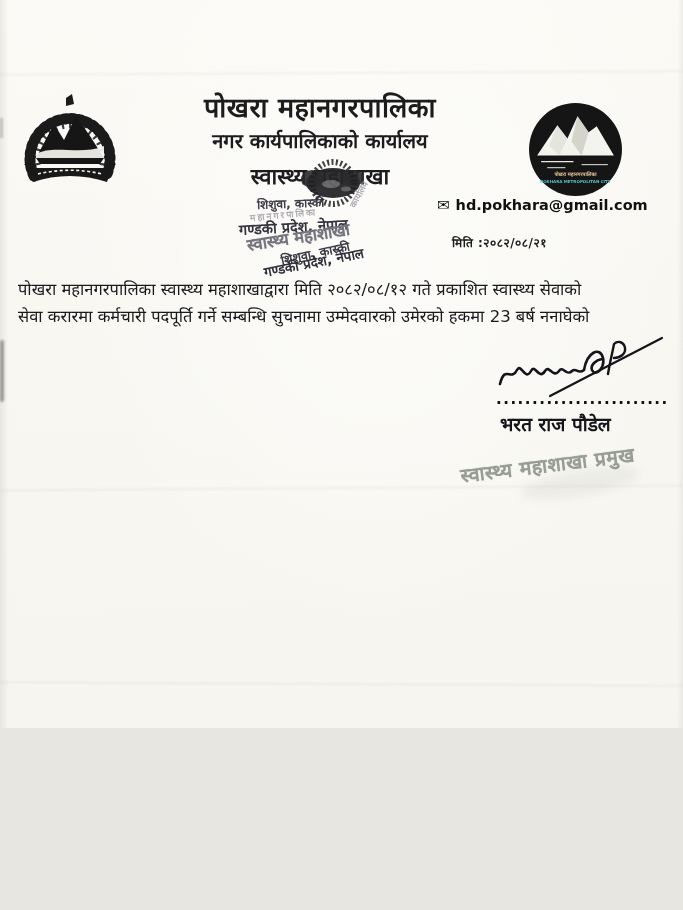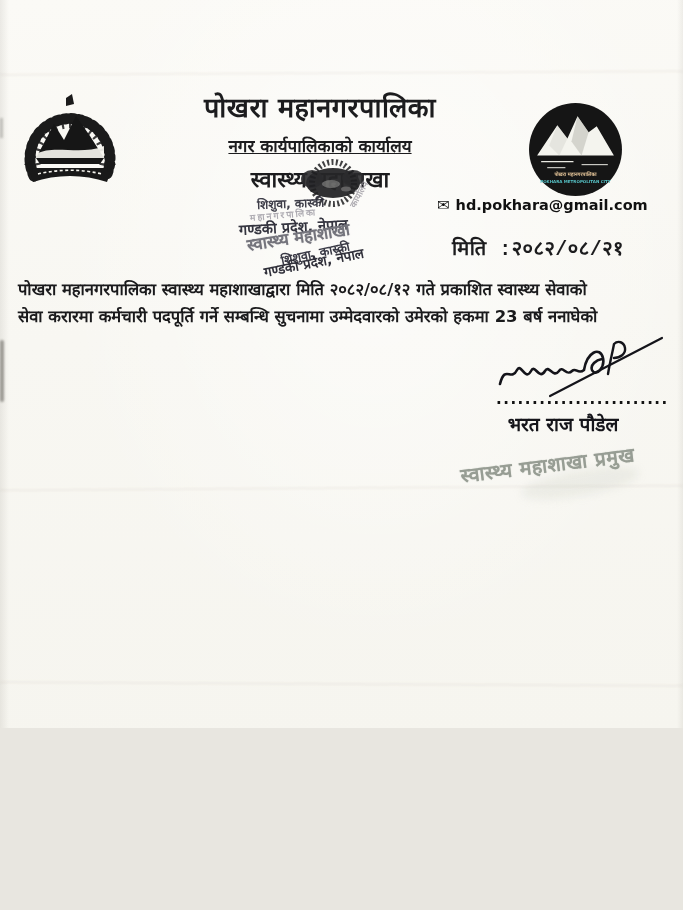--- a/index.html
+++ b/index.html
@@ -27,49 +27,49 @@
   .crease.c1 { top:72px; transform:rotate(-.3deg); }
   .crease.c2 { top:487px; transform:rotate(-.4deg); }
   .crease.c3 { top:683px; transform:rotate(.3deg); }
   .ghost-smudge { position:absolute; left:520px; top:470px; width:120px; height:26px;
                   background:rgba(150,155,140,.12); filter:blur(4px); transform:rotate(-10deg); border-radius:50%; }
 
   
   .emblem-left { position:absolute; left:14px; top:94px; width:112px; height:110px; }
   .header { position:absolute; left:150px; top:88px; width:340px; text-align:center; }
   .h-muni { font-size:27px; font-weight:700; letter-spacing:.5px; }
-  .h-office { font-size:17px; font-weight:700; margin-top:9px;text-decoration:underline; }
+  .h-office { font-size:20px; font-weight:700; margin-top:2px; }
   .h-division { font-size:22px; font-weight:700; margin-top:6px; }
   .logo-right { position:absolute; left:527px; top:101px; width:97px; height:97px; }
 
   .email-row { position:absolute; left:437px; top:197px; font-size:14.5px; font-weight:700;
                display:flex; align-items:center; gap:6px; color:#111; }
   .email-icon { font-size:15px; line-height:1; }
-  .date-line { position:absolute; left:452px; top:234px; font-size:20px; font-weight:700; letter-spacing:.5px;font-family:Liberation Mono, monospace; }
+  .date-line { position:absolute; left:452px; top:234px; font-size:12px; font-weight:700; letter-spacing:.5px; }
 
   
   .stamp { position:absolute; font-weight:700; white-space:nowrap; transform-origin:left center; }
   .blob { position:absolute; left:291px; top:158px; width:84px; height:50px; }
   .st1 { left:257px; top:196px; font-size:12px; color:#2e2e3a; transform:rotate(-2deg); opacity:.92; }
   .frag1 { left:250px; top:211px; font-size:9px; color:#9a97a0; transform:rotate(-5deg); letter-spacing:2px; opacity:.8; font-weight:600; }
   .st2 { left:239px; top:219px; font-size:14.5px; color:#34343f; transform:rotate(-3deg); }
   .frag2 { left:352px; top:200px; font-size:9px; color:#96939c; transform:rotate(-62deg); opacity:.75; font-weight:600; }
   .st3 { left:247px; top:233px; font-size:16.5px; color:#74747c; transform:rotate(-9deg); text-shadow:0 0 1px rgba(120,120,130,.5); }
   .st4 { left:281px; top:252px; font-size:12.5px; color:#3a3a46; transform:rotate(-12deg); }
   .st5 { left:264px; top:263px; font-size:13.5px; color:#30303a; transform:rotate(-11deg); }
 
   
   .body-text { position:absolute; left:18px; top:276px; width:652px;
-               font-size:16.5px; font-weight:700; color:#1a1a1c; }
+               font-size:16.5px; font-weight:400; color:#1a1a1c; }
   .body-text .line { display:block; line-height:27px; white-space:nowrap; }
 
   
   .sig-svg { position:absolute; left:492px; top:334px; width:176px; height:68px; }
   .sig-dots { position:absolute; left:496px; top:390px; font-size:15px; font-weight:700; letter-spacing:1.5px; color:#121212; }
-  .sig-name { position:absolute; left:488px; top:411px; width:150px; text-align:center;
+  .sig-name { position:absolute; left:500px; top:411px; width:150px; 
               font-size:19px; font-weight:700; color:#15151a; }
   .sig-stamp-title { position:absolute; left:460px; top:451px; font-size:19.5px; font-weight:700;
                      color:#8d948a; transform:rotate(-7deg); letter-spacing:.5px; opacity:.9;
                      text-shadow:0 0 1px rgba(140,148,136,.6); white-space:nowrap; }
 </style>
 </head>
 <body>
 
 <div class="paper">
 

